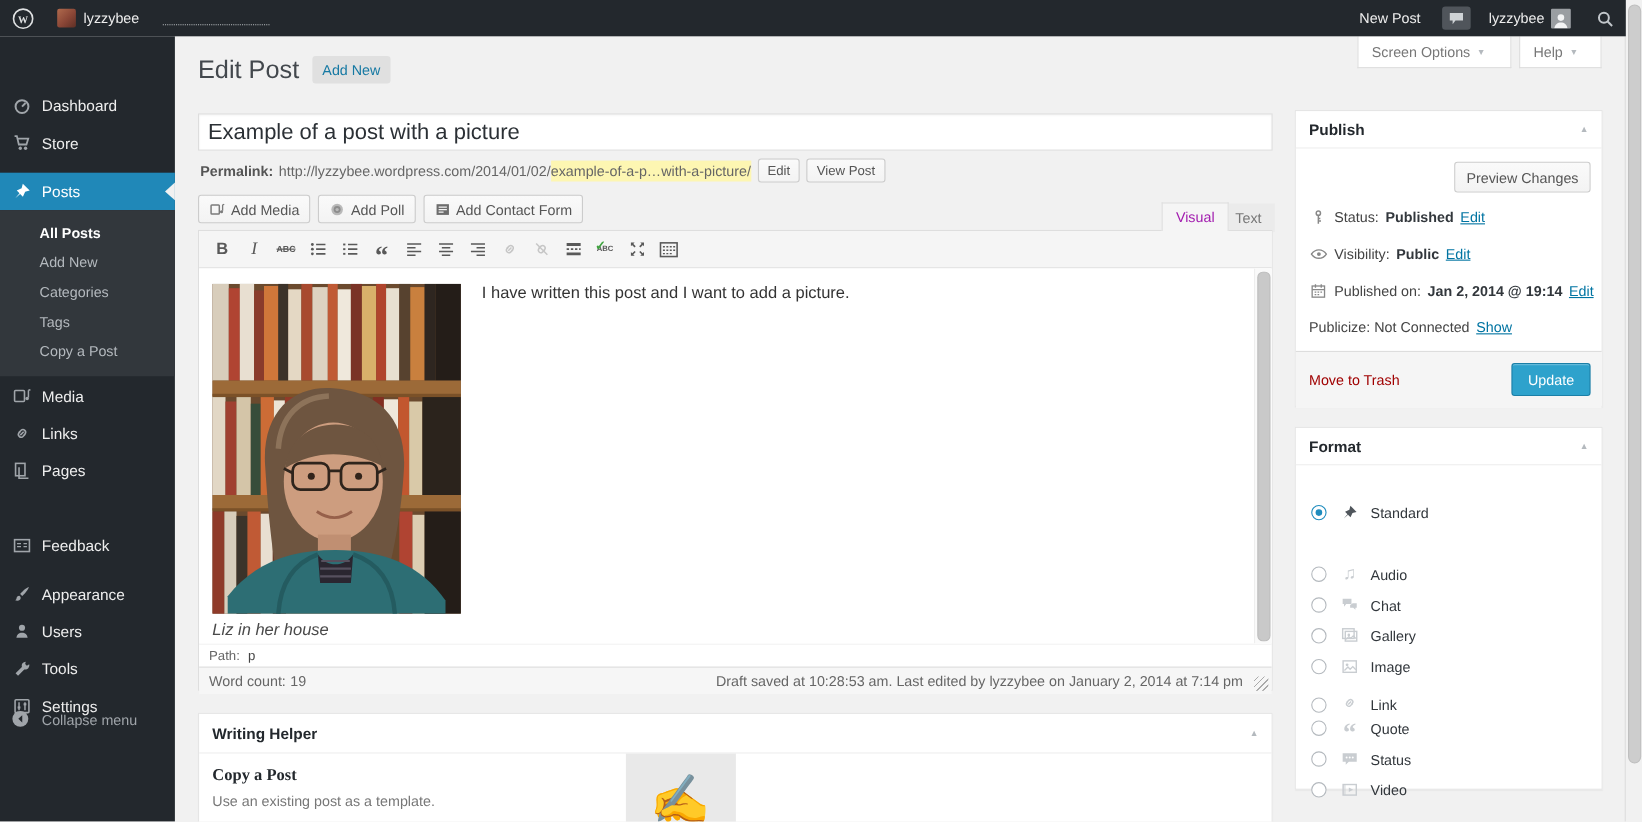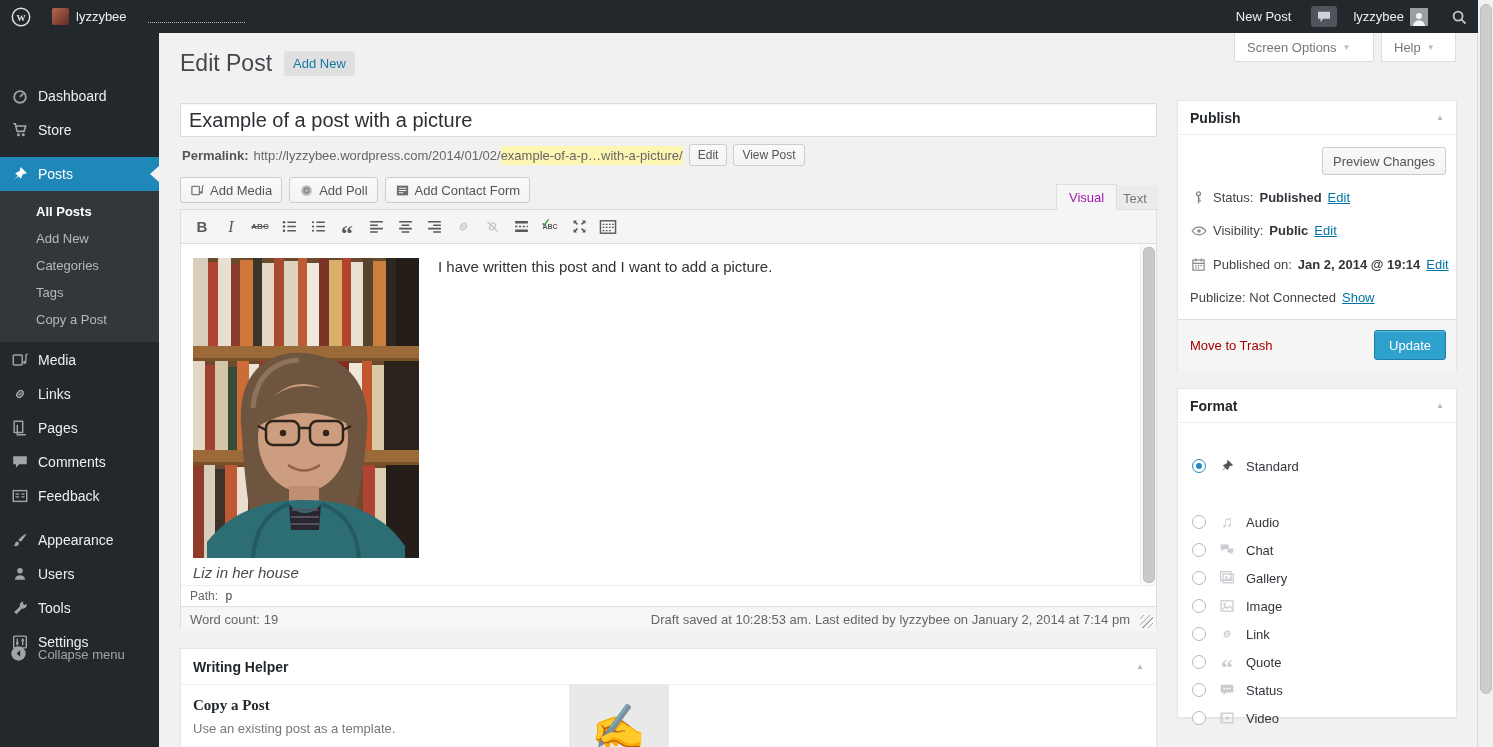--- a/index.html
+++ b/index.html
@@ -247,28 +247,20 @@
     <div class="menu-item" style="top:378px;">
       <span class="mi-icon">
         <svg width="18" height="18" viewBox="0 0 20 20">
             <rect x="3.5" y="2.5" width="9.5" height="12.5" fill="none" stroke="currentColor" stroke-width="1.6"></rect>
             <path d="M7 6.5v11h9.5" fill="none" stroke="currentColor" stroke-width="1.6"></path>
           </svg>
       </span>
       <span>Pages</span>
     </div>
 
-    <div class="menu-item" style="top:412px;">
-      <span class="mi-icon">
-        <svg width="18" height="18" viewBox="0 0 20 20">
-            <path d="M2.5 3.5h15v9h-8.5l-3.5 4v-4h-3z" fill="currentColor"></path>
-          </svg>
-      </span>
-      <span>Comments</span>
-    </div>
 
     <div class="menu-item" style="top:446px;">
       <span class="mi-icon">
         <svg width="18" height="18" viewBox="0 0 20 20">
             <rect x="2.5" y="4" width="15" height="12" fill="none" stroke="currentColor" stroke-width="1.6"></rect>
             <path d="M5 8h4M5 11h4M11.5 8h3.5M11.5 11h3.5" stroke="currentColor" stroke-width="1.4"></path>
           </svg>
       </span>
       <span>Feedback</span>
     </div>
@@ -671,21 +663,21 @@
       <span class="fmt-icon">
         <svg width="16" height="16" viewBox="0 0 20 20">
             <rect x="2.5" y="3.5" width="15" height="13" fill="none" stroke="currentColor" stroke-width="1.6"></rect>
             <circle cx="7" cy="8" r="1.6" fill="currentColor"></circle>
             <path d="M4 14.5l4-4 2.5 2.5 3-3 3.5 3.5" fill="none" stroke="currentColor" stroke-width="1.5"></path>
           </svg>
       </span>
       <span class="fmt-label">Image</span>
     </div>
 
-    <div class="fmt-row" style="top:211px;">
+    <div class="fmt-row" style="top:211px;align-items:flex-end;">
       <span class="radio"></span>
       <span class="fmt-icon">
         <svg width="16" height="16" viewBox="0 0 20 20">
             <path d="M8.3 11.7l3.4-3.4" stroke="currentColor" stroke-width="1.6"></path>
             <path d="M6.8 9.2l2.4-2.4a2.7 2.7 0 013.8 3.8l-1 1" fill="none" stroke="currentColor" stroke-width="1.6"></path>
             <path d="M13.2 10.8l-2.4 2.4a2.7 2.7 0 01-3.8-3.8l1-1" fill="none" stroke="currentColor" stroke-width="1.6"></path>
           </svg>
       </span>
       <span class="fmt-label">Link</span>
     </div>

